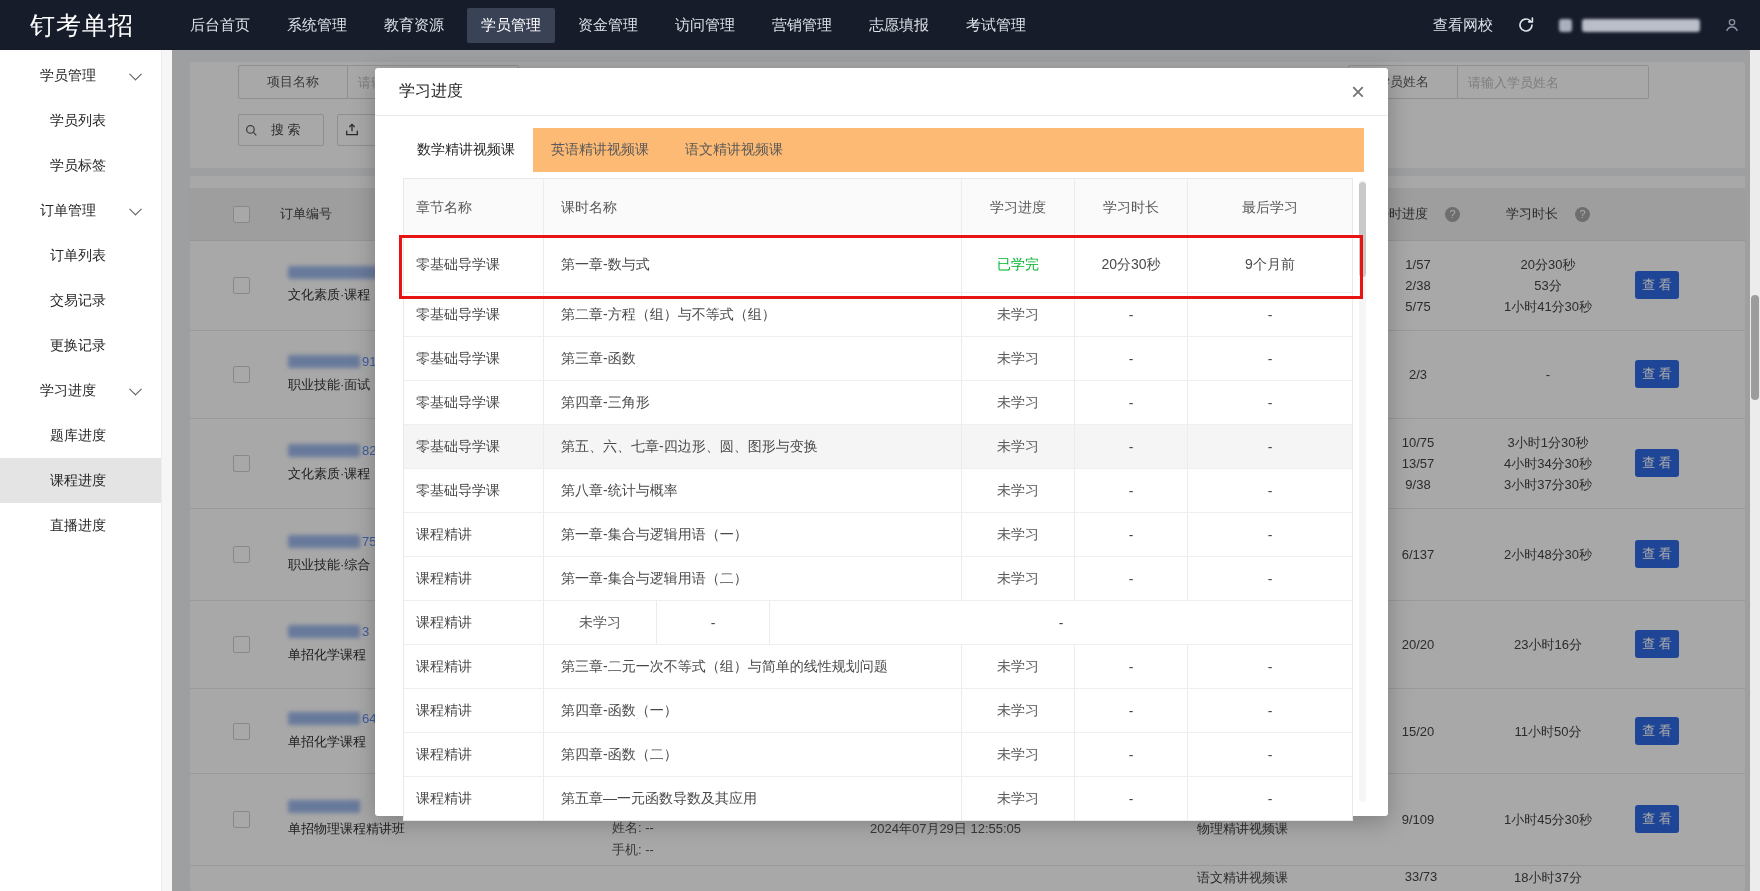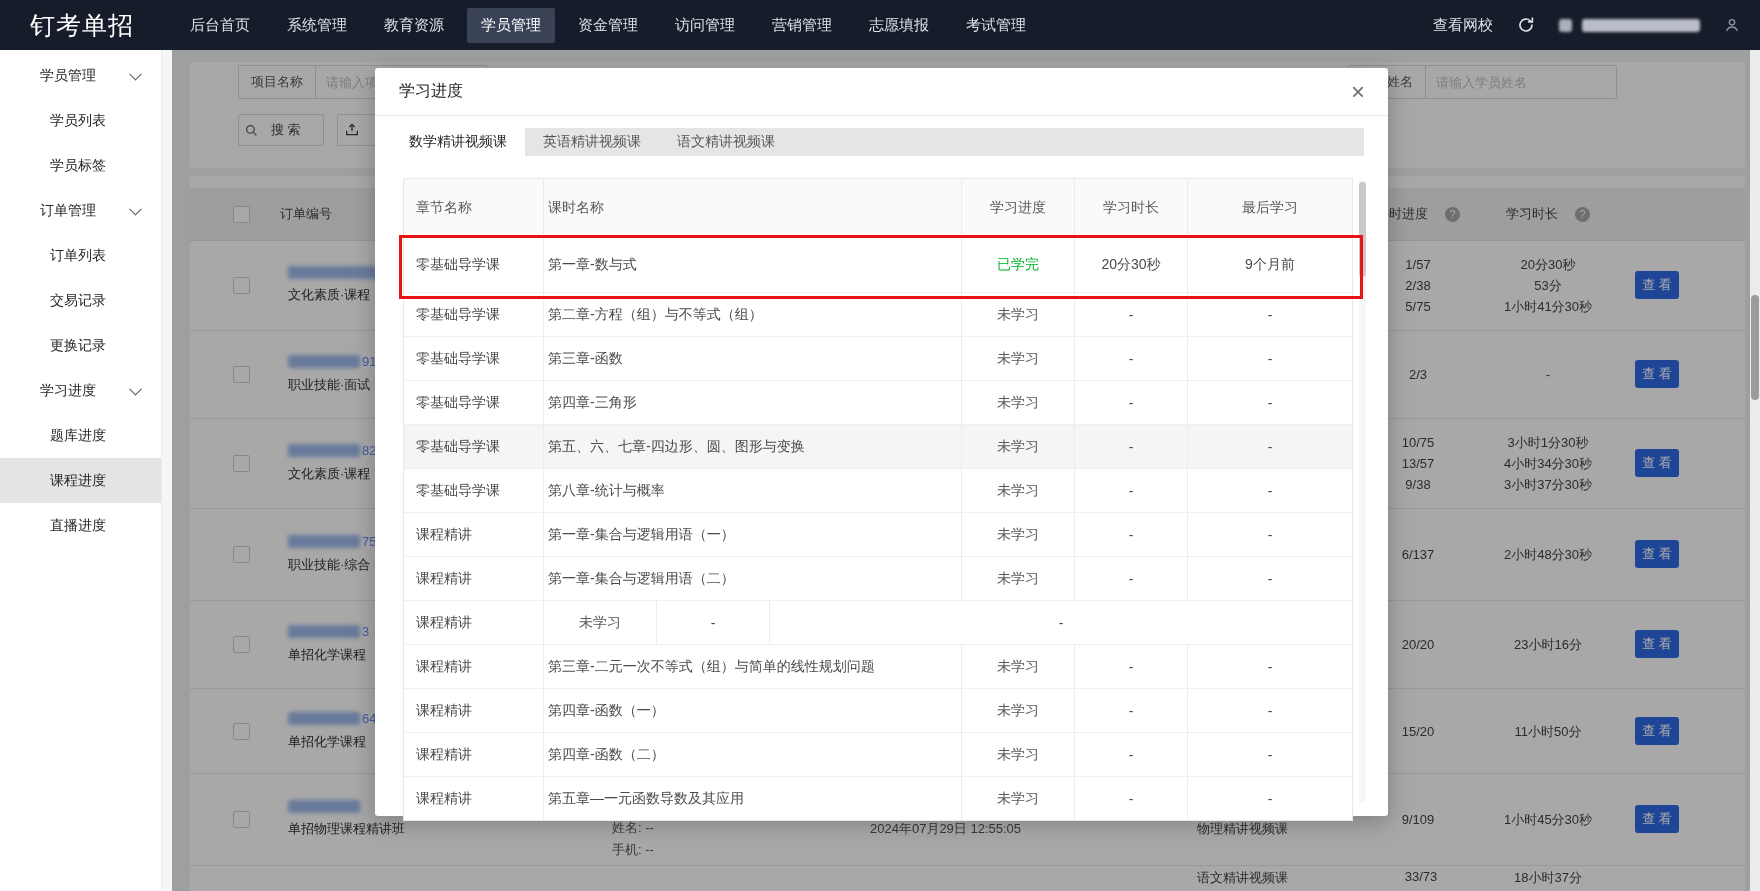--- a/index.html
+++ b/index.html
@@ -20,21 +20,21 @@
   .side-list{padding-top:3px}
   .side-item{height:45px;display:flex;align-items:center;font-size:14px;color:#262626;padding-left:40px;position:relative;cursor:pointer}
   .side-item.child{padding-left:50px}
   .side-item.active{background:#e4e4e4}
   .chev{position:absolute;right:32px;top:50%;width:8px;height:8px;border-right:1.5px solid #595959;border-bottom:1.5px solid #595959;transform:translateY(-70%) rotate(45deg)}
   
   .card{position:absolute;background:#fff;border-radius:2px}
   .filter-card{left:190px;top:62px;width:1555px;height:106px}
   .table-card{left:190px;top:176px;width:1555px;height:715px;overflow:hidden}
   .addon-group{position:absolute;display:flex;height:34px}
-  .addon{border:1px solid #d9d9d9;background:#fff;color:#595959;font-size:13px;display:flex;align-items:center;padding:0 12px;border-radius:2px 0 0 2px;white-space:nowrap}
+  .addon{border:1px solid #d9d9d9;background:#fff;color:#595959;font-size:13px;display:flex;align-items:center;padding:0 28px;border-radius:2px 0 0 2px;white-space:nowrap}
   .tinput{border:1px solid #d9d9d9;border-left:none;font-size:13px;padding:0 10px;border-radius:0 2px 2px 0;color:#333;background:#fff;outline:none}
   .tinput::placeholder{color:#bfbfbf}
   .btnw{position:absolute;height:32px;border:1px solid #d9d9d9;background:#fff;border-radius:2px;display:flex;align-items:center;justify-content:flex-start;gap:13px;font-size:13px;color:#444;cursor:pointer}
   .bg-header{position:absolute;left:0;top:12px;width:100%;height:52px;background:#f0f0f0;border-bottom:1px solid #e2e2e2;font-size:13px;color:#444}
   .bg-check{position:absolute;left:43px;top:50%;margin-top:-8px;width:15px;height:15px;border:1px solid #cfcfcf;border-radius:2px;background:#fff;cursor:pointer}
   .hdr-order{position:absolute;left:90px;top:50%;transform:translateY(-50%)}
   .hdr-grp{position:absolute;top:50%;transform:translateY(-50%);width:160px;display:flex;align-items:center;justify-content:center;gap:17px}
   .help{width:15px;height:15px;border-radius:50%;background:#a8a8a8;color:#fff;font-size:11px;display:inline-flex;align-items:center;justify-content:center;cursor:pointer}
   .bg-row{position:absolute;left:0;width:100%;border-bottom:1px solid #e8e8e8}
   .br0{top:64px;height:90px}.br1{top:154px;height:88px}.br2{top:242px;height:90px}
@@ -56,29 +56,29 @@
   .r7-course{position:absolute;left:1007px;top:4px;font-size:13px;color:#444;white-space:nowrap}
   .r7-val{position:absolute;width:160px;text-align:center;top:4px;font-size:13px;color:#444}
   
   .mask{position:absolute;left:172px;top:50px;right:0;bottom:0;background:rgba(0,0,0,0.34);z-index:8}
   .pg-scroll{position:absolute;right:0;top:50px;width:10px;height:841px;background:#ececec;z-index:9}
   .pg-thumb{position:absolute;top:245px;left:1px;width:8px;height:105px;background:#9c9c9c;border-radius:4px;cursor:pointer}
   
   .modal{position:absolute;left:375px;top:68px;width:1013px;height:748px;background:#fff;border-radius:3px;box-shadow:0 6px 24px rgba(0,0,0,.25);z-index:10}
   .m-head{height:47px;border-bottom:1px solid #e9e9e9;display:flex;align-items:center;padding-left:24px;font-size:16px;color:#262626}
   .m-close{position:absolute;top:8px;right:14px;font-size:24px;color:#737373;width:32px;height:32px;display:flex;align-items:center;justify-content:center;cursor:pointer;line-height:1}
-  .m-tabs{position:absolute;left:16px;right:24px;top:60px;height:28px;background:#e5e5e5;display:flex}
+  .m-tabs{position:absolute;left:24px;right:24px;top:60px;height:44px;background:#fdba74;display:flex}
   .m-tab{padding:0 18px;display:flex;align-items:center;font-size:14px;color:#595959;cursor:pointer;white-space:nowrap}
   .m-tab.active{background:#fff;color:#262626}
   .m-table{position:absolute;left:28px;top:110px;width:950px;border:1px solid #e9e9e9;box-sizing:border-box}
   .mcols{display:flex;align-items:stretch}
   .mcols>div{display:flex;align-items:center;box-sizing:border-box}
   .mcols>div+div{border-left:1px solid #ececec}
   .c1{width:139px;padding-left:12px}
-  .c2{width:418px;padding-left:4px}
+  .c2{width:418px;padding-left:17px}
   .c3{width:113px;justify-content:center}
   .c4{width:113px;justify-content:center}
   .c5{flex:1;justify-content:center}
   .mh{height:58px;background:#fafafa;border-bottom:1px solid #e9e9e9;font-size:14px;color:#595959}
   .mrow{height:43px;font-size:14px;color:#4a4a4a;border-bottom:1px solid #efefef;background:#fff}
   .mrow.first{height:54px}
   .mrow.shade{background:#f5f5f5}
   .mrow:last-child{border-bottom:none}
   .st{color:#595959}.st.done{color:#00b42a}
   .red{position:absolute;left:-5px;top:56px;width:958px;height:58px;border:3px solid #e81414;z-index:3;pointer-events:none}

